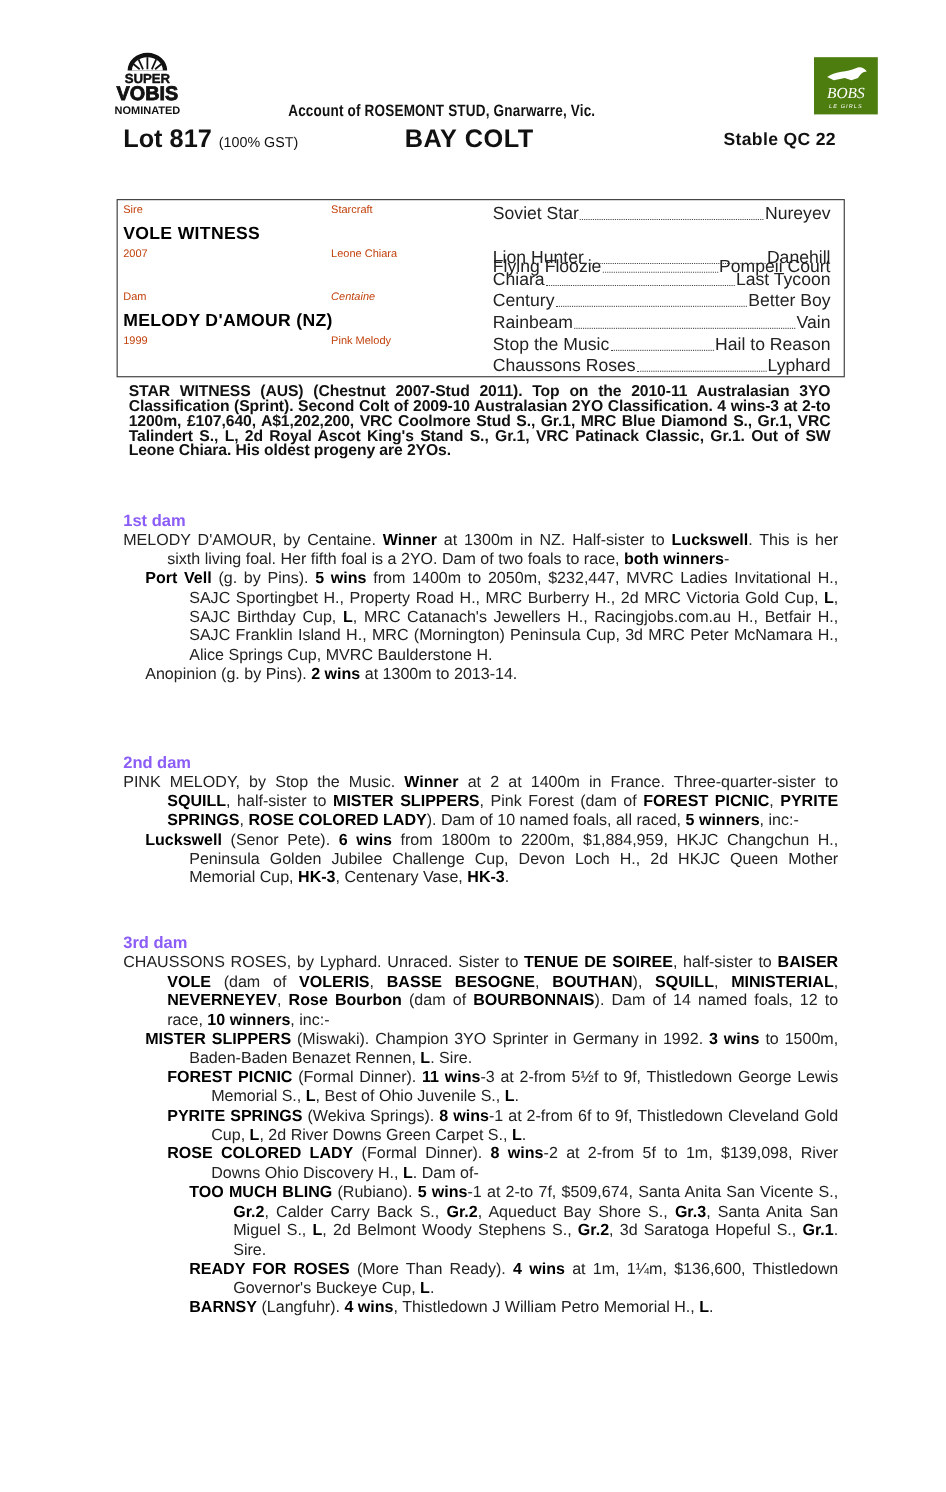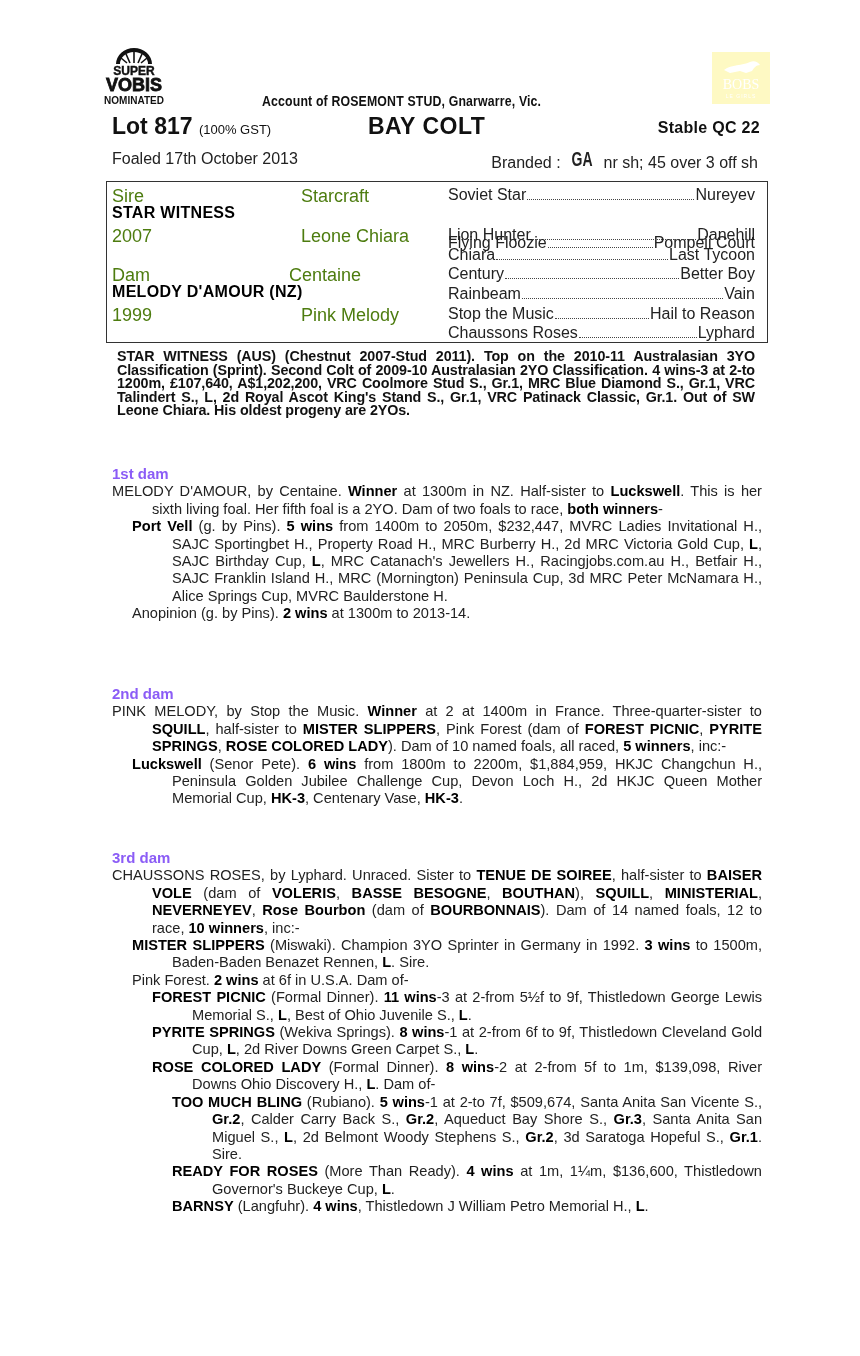--- a/index.html
+++ b/index.html
@@ -2,39 +2,39 @@
 <html><head>
 <meta charset="utf-8">
 <style>
   html, body { margin:0; padding:0; background:#ffffff; }
   body { width:860px; height:1356px; position:relative; overflow:hidden;
          font-family:"Liberation Sans", sans-serif; color:#111; }
   .page { position:absolute; left:0; top:0; width:860px; height:1220px; }
 
   
   .logo-vobis { position:absolute; left:92px; top:44px; width:84px; height:64px; }
-  .logo-bobs { position:absolute; left:712px; top:52px; width:58px; height:52px; background:#fef9c3; }
+  .logo-bobs { position:absolute; left:740px; top:52px; width:58px; height:52px; background:#4d7c0f;font-style:italic; }
 
   .account { position:absolute; left:262px; top:92px; font-size:15px; font-weight:bold;
              transform:scaleX(0.82); transform-origin:left top; letter-spacing:0.2px; }
 
   .lot-line { position:absolute; left:112px; top:113px; width:650px; height:30px; }
   .lot { position:absolute; left:0; top:0; font-size:23px; font-weight:bold; }
   .lot .gst { font-size:13px; font-weight:normal; }
   .sex { position:absolute; left:256px; top:0; font-size:23px; font-weight:bold; letter-spacing:0.5px; }
   .stable { position:absolute; right:2px; top:6px; font-size:16px; font-weight:bold; letter-spacing:0.3px; }
 
   .foaled-line { position:absolute; left:112px; top:150px; width:650px; height:24px; font-size:16px; color:#222; }
   .foaled { position:absolute; left:0; top:0; }
   .branded { position:absolute; right:4px; top:0; }
   .brand-mark { font-weight:bold; font-size:20px; transform:scaleX(0.7); display:inline-block; margin:0 2px; position:relative; top:-2px; }
 
   
   .ped { position:absolute; left:106px; top:181px; width:662px; height:162px; border:1.5px solid #333; box-sizing:border-box; }
-  .ped .cell { position:absolute; font-size:18px; color:#4d7c0f; white-space:nowrap; }
+  .ped .cell { position:absolute; font-size:10px; color:#c2410c; white-space:nowrap; }
   .ped .big { font-size:16px; font-weight:bold; color:#000; letter-spacing:0.3px; }
   .ped .g3 { position:absolute; left:341px; width:307px; font-size:16px; display:flex; color:#222; }
   .ped .g3 .dots { flex:1; border-bottom:1.2px dotted #444; margin:0 1px 4px 1px; }
 
   
   .sire-blurb { position:absolute; left:117px; top:350px; width:638px; font-size:14.3px; font-weight:bold;
                 line-height:13.5px; text-align:justify; letter-spacing:-0.1px; }
 
   
   .sec { position:absolute; left:112px; width:650px; font-size:15px; line-height:17.4px; color:#222; }
@@ -82,40 +82,32 @@
 
   <div class="lot-line">
     <div class="lot">
       <span>Lot 817</span>
       <span class="gst">(100% GST)</span>
     </div>
     <div class="sex">BAY COLT</div>
     <div class="stable">Stable QC 22</div>
   </div>
 
-  <div class="foaled-line">
-    <div class="foaled">Foaled 17th October 2013</div>
-    <div class="branded">
-      <span>Branded :</span>
-      <span class="brand-mark">GA</span>
-      <span>nr sh; 45 over 3 off sh</span>
-    </div>
-  </div>
 
   <div class="ped">
     <div class="cell" style="left:5px;top:4px;">Sire</div>
-    <div class="cell big" style="left:5px;top:22px;">STAR WITNESS</div>
+    <div class="cell big" style="left:5px;top:22px;">VOLE WITNESS</div>
     <div class="cell" style="left:5px;top:44px;">2007</div>
     <div class="cell" style="left:194px;top:4px;">Starcraft</div>
     <div class="cell" style="left:194px;top:44px;">Leone Chiara</div>
 
     <div class="cell" style="left:5px;top:83px;">Dam</div>
     <div class="cell big" style="left:5px;top:101px;">MELODY D'AMOUR (NZ)</div>
     <div class="cell" style="left:5px;top:123px;">1999</div>
-    <div class="cell" style="left:182px;top:83px;">Centaine</div>
+    <div class="cell" style="left:194px;top:83px;font-style:italic;">Centaine</div>
     <div class="cell" style="left:194px;top:123px;">Pink Melody</div>
 
     <div class="g3" style="top:4px;">
         <span>Soviet Star</span>
         <span class="dots"></span>
         <span>Nureyev</span>
       </div>
     <div class="g3" style="top:24px;margin-top:28px;">
         <span>Flying Floozie</span>
         <span class="dots"></span>
@@ -165,21 +157,20 @@
   <div class="sec" style="top:685px;">
     <div class="h">2nd dam</div>
     <div class="p i1">PINK MELODY, by Stop the Music. <b>Winner</b> at 2 at 1400m in France. Three-quarter-sister to <b>SQUILL</b>, half-sister to <b>MISTER SLIPPERS</b>, Pink Forest (dam of <b>FOREST PICNIC</b>, <b>PYRITE SPRINGS</b>, <b>ROSE COLORED LADY</b>). Dam of 10 named foals, all raced, <b>5 winners</b>, inc:-</div>
     <div class="p i2"><b>Luckswell</b> (Senor Pete). <b>6 wins</b> from 1800m to 2200m, $1,884,959, HKJC Changchun H., Peninsula Golden Jubilee Challenge Cup, Devon Loch H., 2d HKJC Queen Mother Memorial Cup, <b>HK-3</b>, Centenary Vase, <b>HK-3</b>.</div>
   </div>
 
   <div class="sec" style="top:849px;">
     <div class="h">3rd dam</div>
     <div class="p i1">CHAUSSONS ROSES, by Lyphard. Unraced. Sister to <b>TENUE DE SOIREE</b>, half-sister to <b>BAISER VOLE</b> (dam of <b>VOLERIS</b>, <b>BASSE BESOGNE</b>, <b>BOUTHAN</b>), <b>SQUILL</b>, <b>MINISTERIAL</b>, <b>NEVERNEYEV</b>, <b>Rose Bourbon</b> (dam of <b>BOURBONNAIS</b>). Dam of 14 named foals, 12 to race, <b>10 winners</b>, inc:-</div>
     <div class="p i2"><b>MISTER SLIPPERS</b> (Miswaki). Champion 3YO Sprinter in Germany in 1992. <b>3 wins</b> to 1500m, Baden-Baden Benazet Rennen, <b>L</b>. Sire.</div>
-    <div class="p i1x">Pink Forest. <b>2 wins</b> at 6f in U.S.A. Dam of-</div>
     <div class="p i3"><b>FOREST PICNIC</b> (Formal Dinner). <b>11 wins</b>-3 at 2-from 5½f to 9f, Thistledown George Lewis Memorial S., <b>L</b>, Best of Ohio Juvenile S., <b>L</b>.</div>
     <div class="p i3"><b>PYRITE SPRINGS</b> (Wekiva Springs). <b>8 wins</b>-1 at 2-from 6f to 9f, Thistledown Cleveland Gold Cup, <b>L</b>, 2d River Downs Green Carpet S., <b>L</b>.</div>
     <div class="p i3"><b>ROSE COLORED LADY</b> (Formal Dinner). <b>8 wins</b>-2 at 2-from 5f to 1m, $139,098, River Downs Ohio Discovery H., <b>L</b>. Dam of-</div>
     <div class="p i4"><b>TOO MUCH BLING</b> (Rubiano). <b>5 wins</b>-1 at 2-to 7f, $509,674, Santa Anita San Vicente S., <b>Gr.2</b>, Calder Carry Back S., <b>Gr.2</b>, Aqueduct Bay Shore S., <b>Gr.3</b>, Santa Anita San Miguel S., <b>L</b>, 2d Belmont Woody Stephens S., <b>Gr.2</b>, 3d Saratoga Hopeful S., <b>Gr.1</b>. Sire.</div>
     <div class="p i4"><b>READY FOR ROSES</b> (More Than Ready). <b>4 wins</b> at 1m, 1¼m, $136,600, Thistledown Governor's Buckeye Cup, <b>L</b>.</div>
     <div class="p i4"><b>BARNSY</b> (Langfuhr). <b>4 wins</b>, Thistledown J William Petro Memorial H., <b>L</b>.</div>
   </div>
 
 </div>
 

